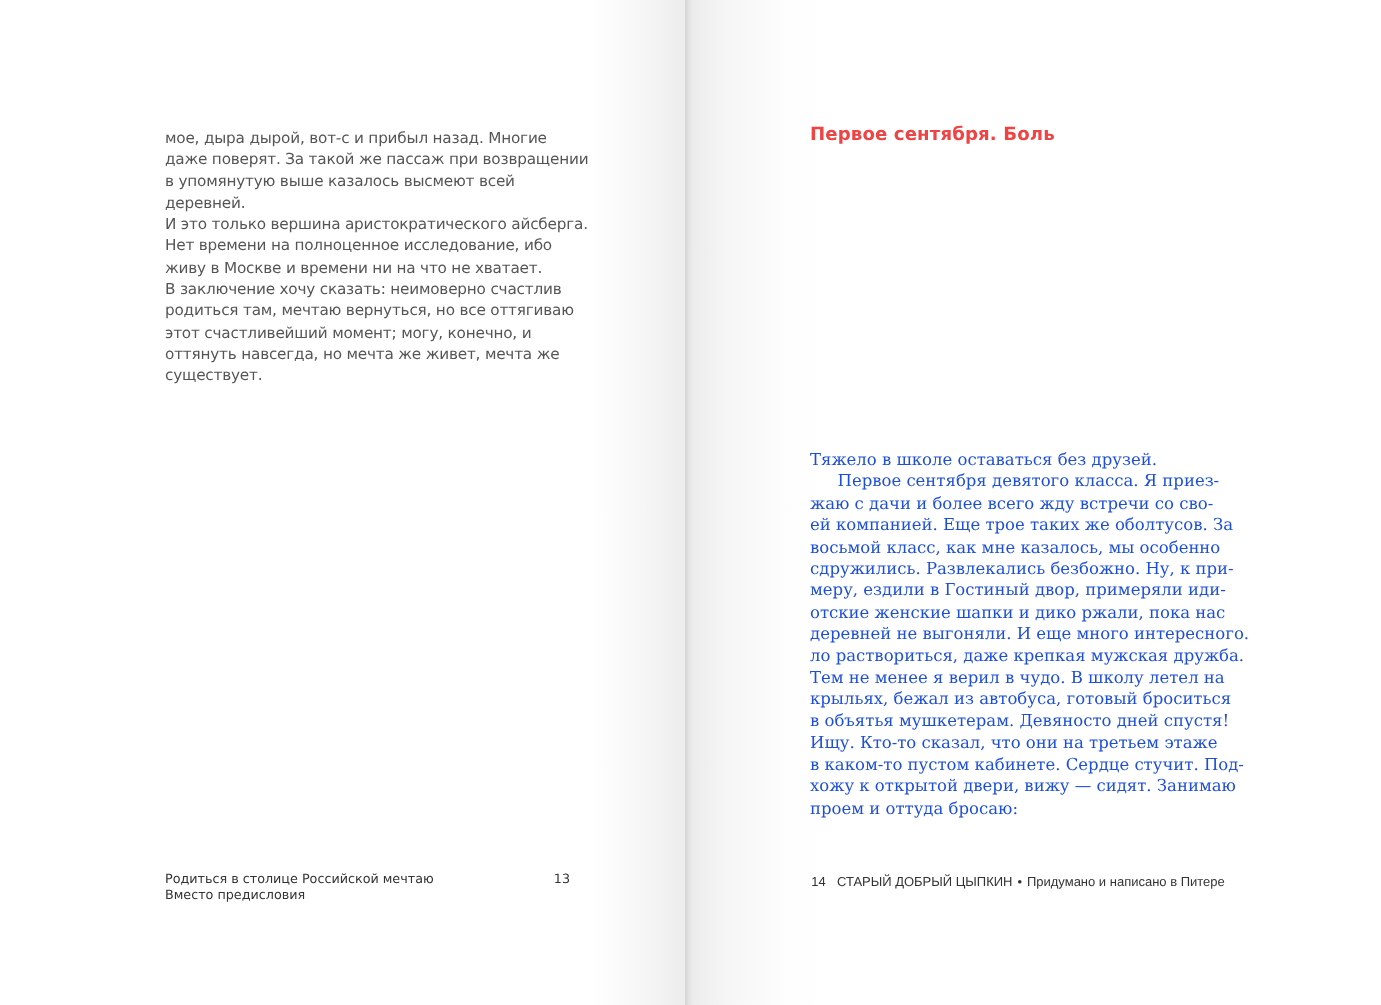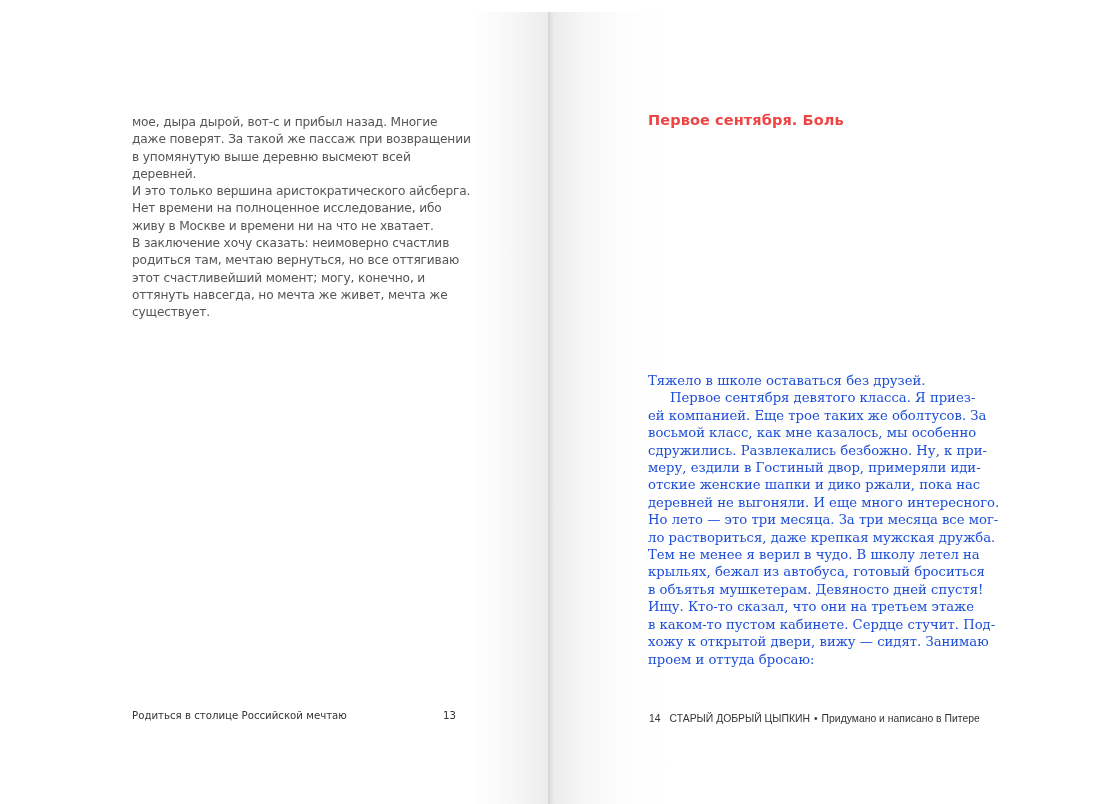--- a/index.html
+++ b/index.html
@@ -7,21 +7,20 @@
       padding: 0;
       width: 1105px;
       height: 804px;
       overflow: hidden;
       background: #ffffff;
     }
     .spread {
       position: relative;
       width: 1105px;
       height: 627px;
-      margin-top: 12px;
     }
     .page {
       position: absolute;
       top: 0;
       height: 804px;
     }
     .page-left {
       left: 0;
       width: 549px;
       background: linear-gradient(to right, #ffffff 0%, #ffffff 86%, #f6f6f6 94%, #ececec 100%);
@@ -135,54 +134,55 @@
   </style>
 </head>
 <body>
 
 <div class="spread">
 
   <div class="page page-left">
     <div class="left-body">
       <span class="line">мое, дыра дырой, вот-с и прибыл назад. Многие</span>
       <span class="line">даже поверят. За такой же пассаж при возвращении</span>
-      <span class="line">в упомянутую выше деревню высмеют всей</span>
+      <span class="line">в упомянутую выше казалось высмеют всей</span>
       <span class="line">деревней.</span>
       <span class="line">И это только вершина аристократического айсберга.</span>
       <span class="line">Нет времени на полноценное исследование, ибо</span>
       <span class="line">живу в Москве и времени ни на что не хватает.</span>
       <span class="line">В заключение хочу сказать: неимоверно счастлив</span>
       <span class="line">родиться там, мечтаю вернуться, но все оттягиваю</span>
       <span class="line">этот счастливейший момент; могу, конечно, и</span>
       <span class="line">оттянуть навсегда, но мечта же живет, мечта же</span>
       <span class="line">существует.</span>
     </div>
 
     <div class="left-footer">
       <span class="running-title">Родиться в столице Российской мечтаю</span>
+      <span class="running-title">Вместо предисловия</span>
       <span class="page-num">13</span>
     </div>
   </div>
 
   <div class="page page-right"></div>
 
   <div class="gutter-line"></div>
 
   <div class="chapter-title">Первое сентября. Боль</div>
 
   <div class="right-body">
     <span class="line last">Тяжело в школе оставаться без друзей.</span>
     <span class="line indent">Первое сентября девятого класса. Я приез-</span>
+    <span class="line">жаю с дачи и более всего жду встречи со сво-</span>
     <span class="line">ей компанией. Еще трое таких же оболтусов. За</span>
     <span class="line">восьмой класс, как мне казалось, мы особенно</span>
     <span class="line">сдружились. Развлекались безбожно. Ну, к при-</span>
     <span class="line">меру, ездили в Гостиный двор, примеряли иди-</span>
     <span class="line">отские женские шапки и дико ржали, пока нас</span>
     <span class="line">деревней не выгоняли. И еще много интересного.</span>
-    <span class="line">Но лето — это три месяца. За три месяца все мог-</span>
     <span class="line">ло раствориться, даже крепкая мужская дружба.</span>
     <span class="line">Тем не менее я верил в чудо. В школу летел на</span>
     <span class="line">крыльях, бежал из автобуса, готовый броситься</span>
     <span class="line">в объятья мушкетерам. Девяносто дней спустя!</span>
     <span class="line">Ищу. Кто-то сказал, что они на третьем этаже</span>
     <span class="line">в каком-то пустом кабинете. Сердце стучит. Под-</span>
     <span class="line">хожу к открытой двери, вижу — сидят. Занимаю</span>
     <span class="line last">проем и оттуда бросаю:</span>
   </div>
 

